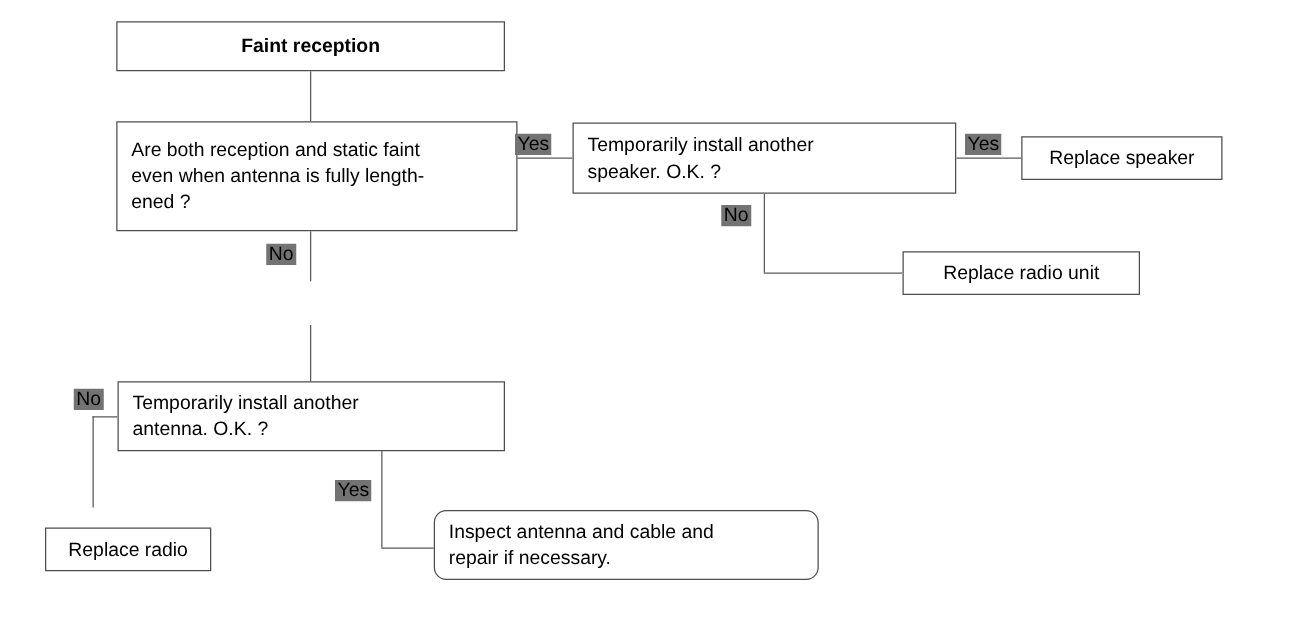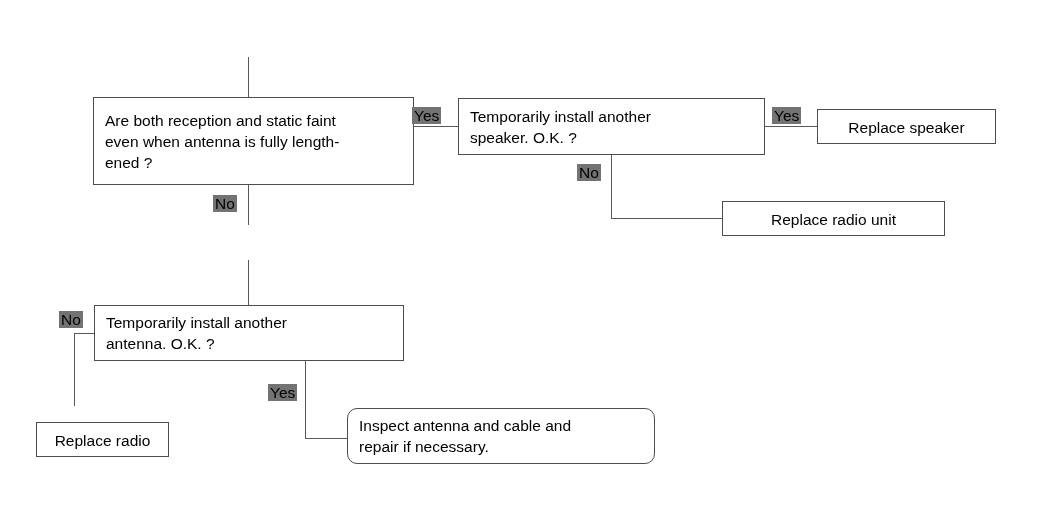--- a/index.html
+++ b/index.html
@@ -76,37 +76,40 @@
   <div class="ln v" style="left:248px; top:185px; height:40px;"></div>
 
   <div class="ln v" style="left:248px; top:260px; height:46px;"></div>
 
   <div class="ln h" style="left:74px; top:333px; width:20px;"></div>
   <div class="ln v" style="left:74px; top:333px; height:73px;"></div>
 
   <div class="ln v" style="left:305px; top:360px; height:78px;"></div>
   <div class="ln h" style="left:305px; top:438px; width:42px;"></div>
 
+  <div class="node center bold" style="left:93px; top:17px; width:311px; height:40px;">
+    <span class="txt">Faint reception</span>
+  </div>
 
   <div class="node" style="left:93px; top:97px; width:321px; height:88px;">
     <span class="txt">Are both reception and static faint
 even when antenna is fully length-
 ened ?</span>
   </div>
 
   <div class="node" style="left:458px; top:98px; width:307px; height:57px;">
     <span class="txt">Temporarily install another
 speaker. O.K. ?</span>
   </div>
 
-  <div class="node center" style="left:817px; top:109px; width:179px; height:35px;">
+  <div class="node center" style="left:817px; top:109px; width:161px; height:35px;">
     <span class="txt">Replace speaker</span>
   </div>
 
-  <div class="node center" style="left:722px; top:201px; width:223px; height:35px;">
+  <div class="node center" style="left:722px; top:201px; width:190px; height:35px;">
     <span class="txt">Replace radio unit</span>
   </div>
 
 
   <div class="node" style="left:94px; top:305px; width:310px; height:56px;">
     <span class="txt">Temporarily install another
 antenna. O.K. ?</span>
   </div>
 
   <div class="node center" style="left:12px; top:422px; width:133px; height:35px;margin-left:24px;">

